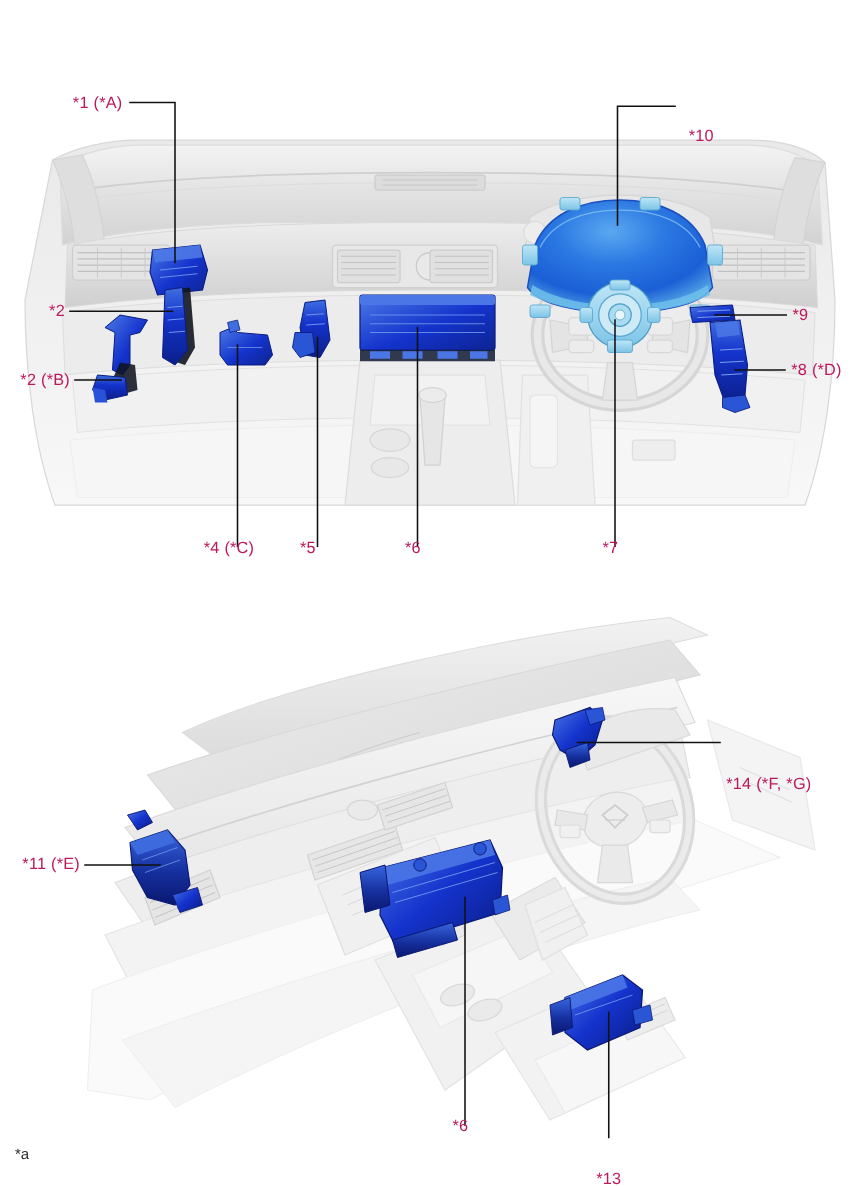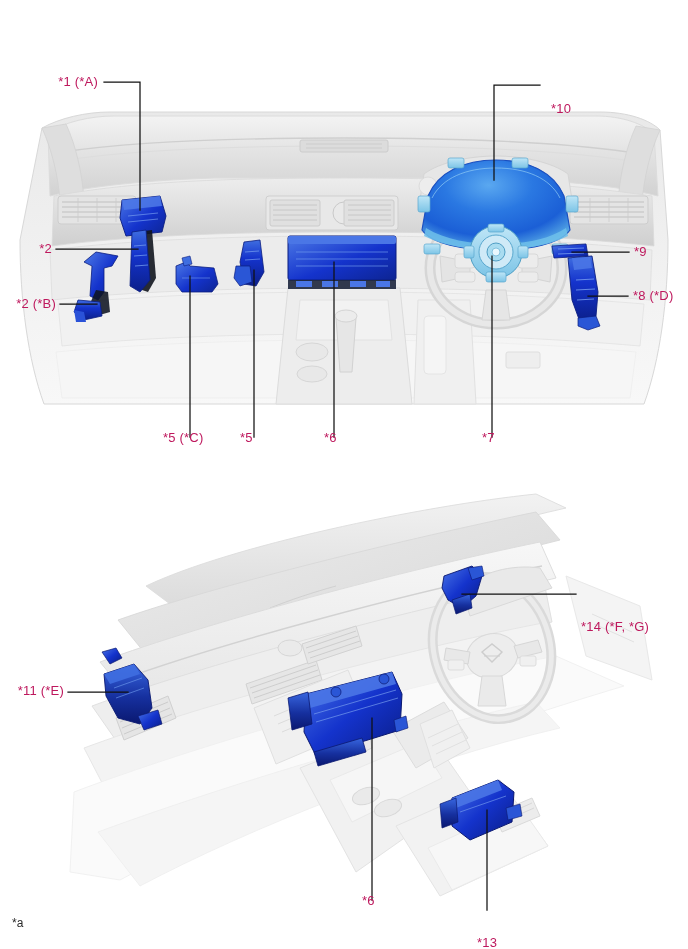--- a/index.html
+++ b/index.html
@@ -323,21 +323,21 @@
         <path class="lead" d="M492,437 L492,256"></path>
         <path class="lead" d="M628,296 L588,296"></path>
         <path class="lead" d="M629,252 L572,252"></path>
         <path class="lead" d="M540,85 L494,85 L494,180"></path>
       </g>
     </svg>
 
     <div class="callout right-align" style="left:36px; top:75px; width:62px;">*1 (*A)</div>
     <div class="callout right-align" style="left:10px; top:242px; width:42px;">*2</div>
     <div class="callout right-align" style="left:2px; top:297px; width:54px;">*2 (*B)</div>
-    <div class="callout" style="left:163px; top:431px;">*5 (*C)</div>
+    <div class="callout" style="left:163px; top:431px;">*4 (*C)</div>
     <div class="callout" style="left:240px; top:431px;">*5</div>
     <div class="callout" style="left:324px; top:431px;">*6</div>
     <div class="callout" style="left:482px; top:431px;">*7</div>
     <div class="callout" style="left:633px; top:289px;">*8 (*D)</div>
     <div class="callout" style="left:634px; top:245px;">*9</div>
     <div class="callout" style="left:551px; top:78px;margin-top:24px;">*10</div>
   </div>
 
   <div class="figure" id="figure-bottom">
     <svg width="688" height="469" viewBox="0 0 688 469">

